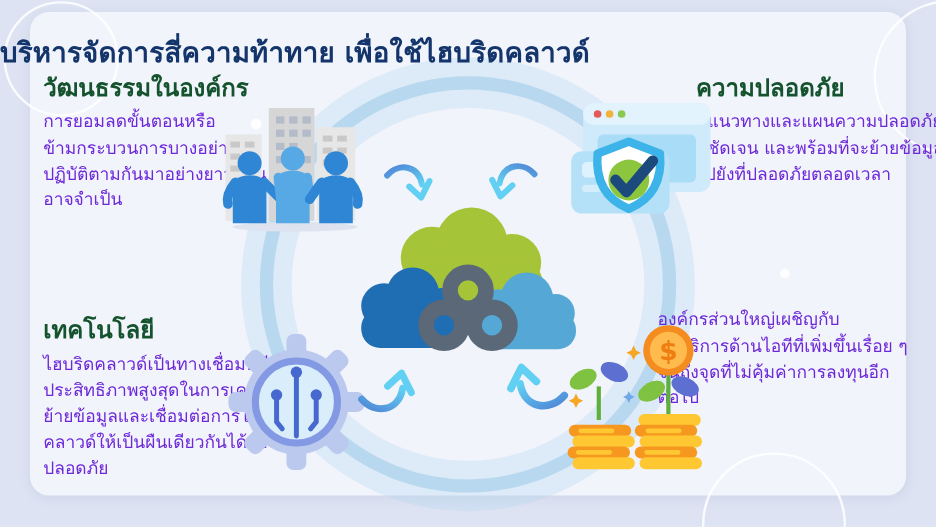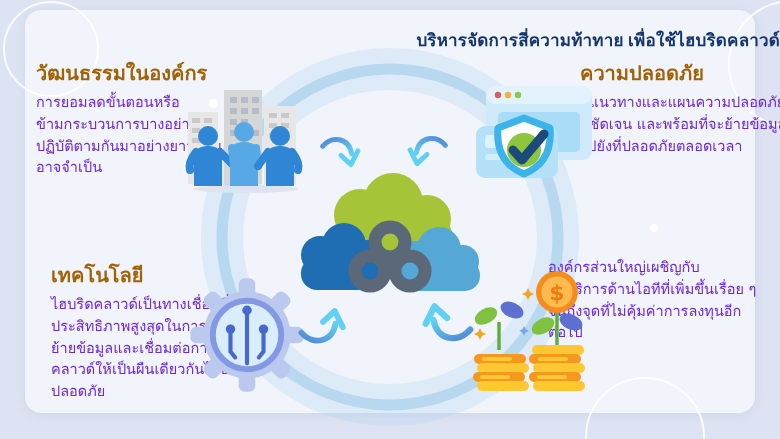--- a/index.html
+++ b/index.html
@@ -10,29 +10,29 @@
   }
   .stage{position:absolute;inset:0;overflow:hidden;}
   .panel{
     position:absolute;left:25px;top:10px;width:730px;height:403px;
     background:#f1f4fb;border-radius:16px;
     box-shadow:0 2px 10px rgba(120,140,190,0.15);
   }
   .deco-ring{position:absolute;border:2px solid rgba(255,255,255,0.85);border-radius:50%;}
   .deco-dot{position:absolute;background:rgba(255,255,255,0.9);border-radius:50%;}
   .title{
-    position:absolute;left:0;top:26px;width:780px;text-align:right;
-    font-size:17px;font-weight:700;color:#14356b;letter-spacing:0.2px;font-family:Liberation Serif, serif;
+    position:absolute;left:0;top:26px;width:780px;text-align:left;
+    font-size:23px;font-weight:700;color:#14356b;letter-spacing:0.2px;
   }
   .quad{position:absolute;}
-  .quad h2{margin:0 0 7px 0;font-size:20px;font-weight:700;color:#a16207;line-height:1.15;}
+  .quad h2{margin:0 0 7px 0;font-size:20px;font-weight:700;color:#14532d;line-height:1.15;}
   .quad p{margin:0;font-size:14.5px;color:#6d28d9;line-height:1.5;white-space:pre-line;}
   .q-culture{left:36px;top:62px;width:215px;}
   .q-security{left:580px;top:62px;width:218px;}
-  .q-technology{left:51px;top:264px;width:218px;}
+  .q-technology{left:36px;top:264px;width:218px;}
   .q-finance{left:548px;top:257px;width:222px;}
   .abs{position:absolute;}
   svg{display:block;overflow:visible;}
 </style>
 </head>
 <body>
 
 <div class="stage">
 
   <div class="panel"></div>

